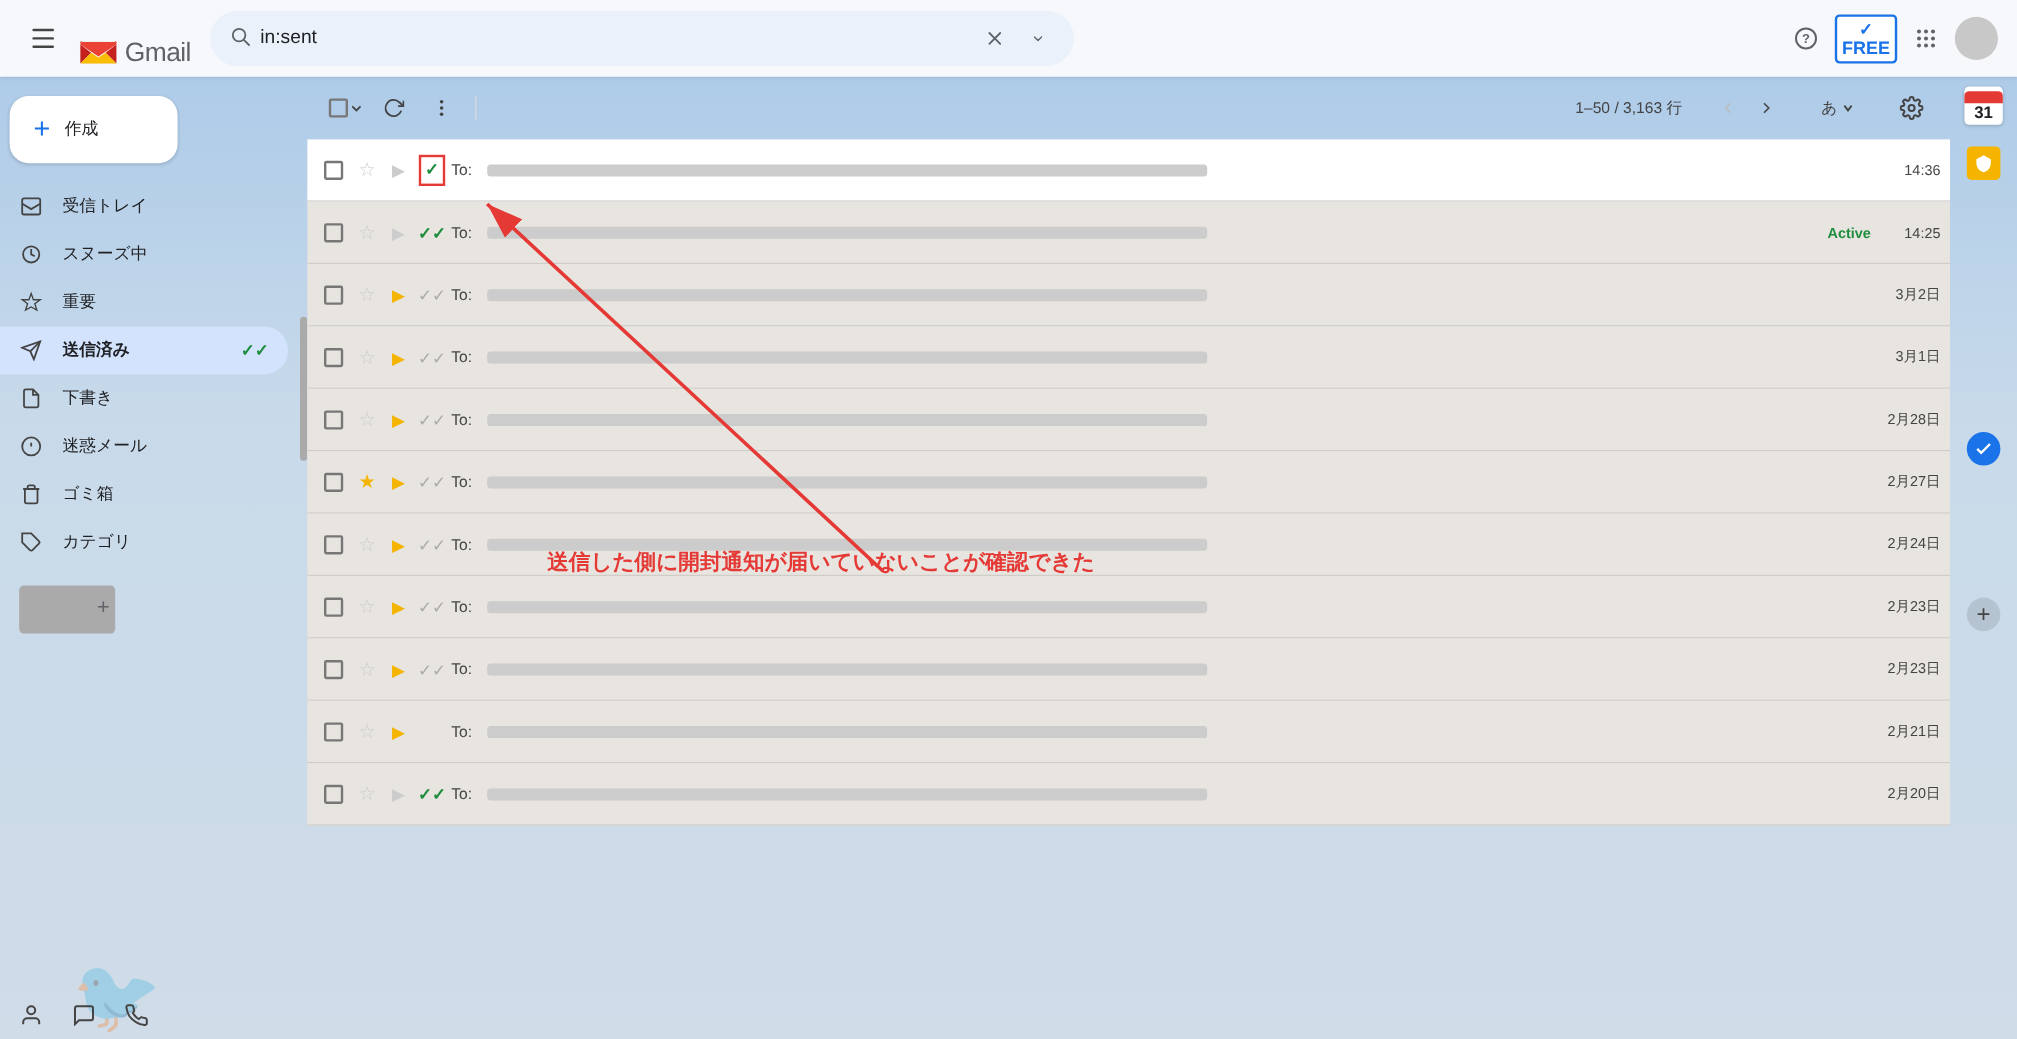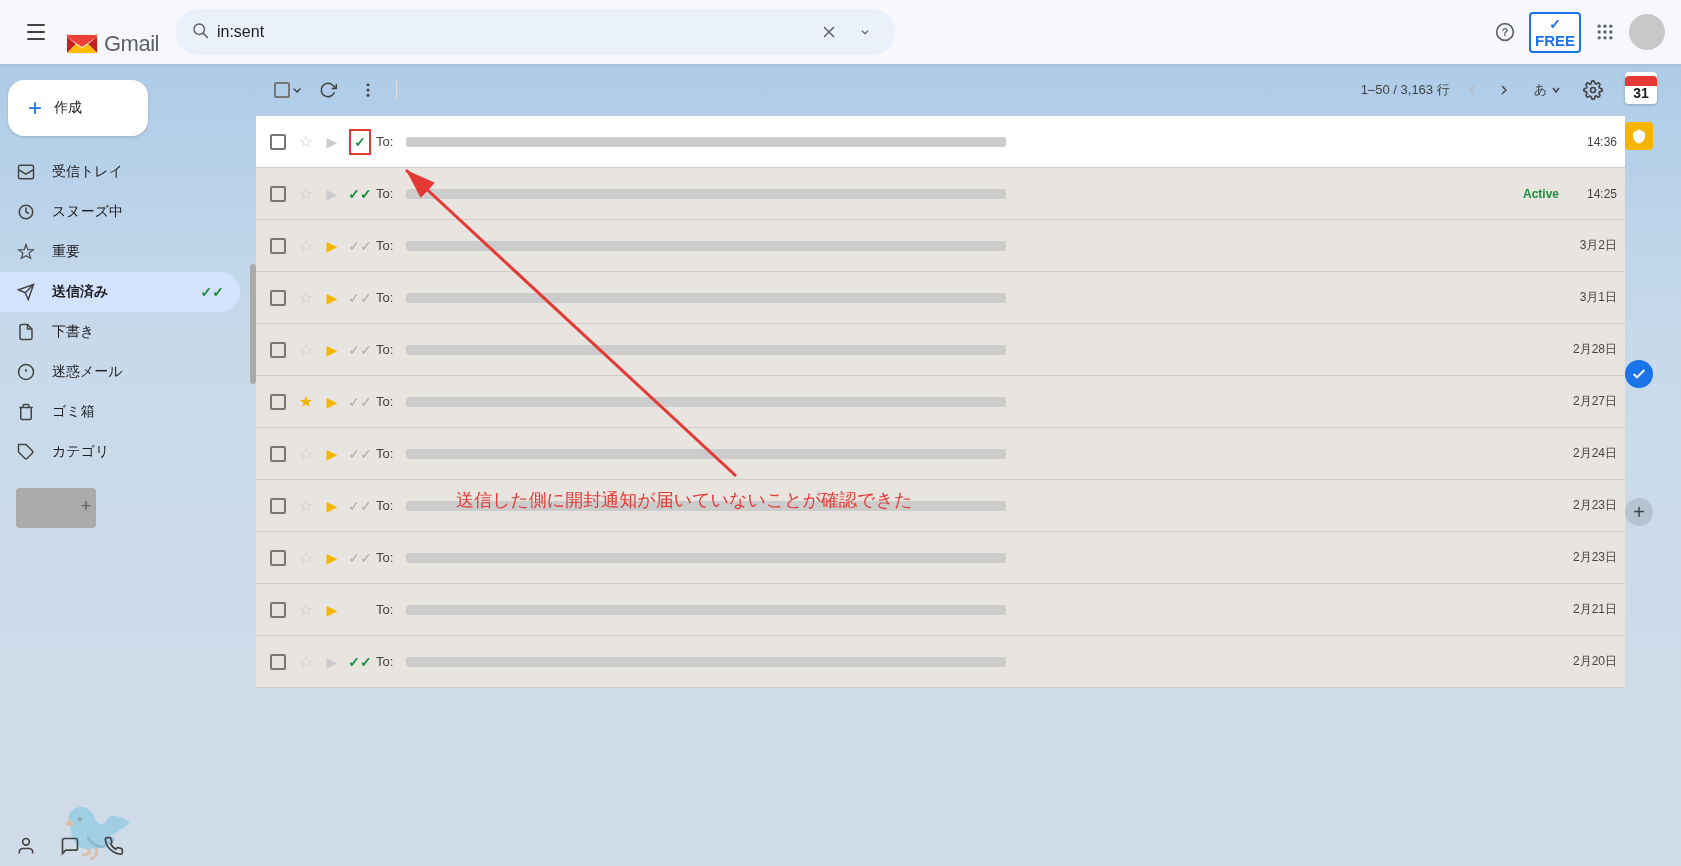--- a/index.html
+++ b/index.html
@@ -204,21 +204,21 @@
     .toolbar-btn {
       width: 32px; height: 32px;
       display: flex; align-items: center; justify-content: center;
       border-radius: 4px; cursor: pointer; color: #444; font-size: 16px;
     }
     .toolbar-separator { width: 1px; height: 20px; background: #ddd; margin: 0 4px; }
 
     .pagination-info {
       margin-left: auto;
       font-size: 13px; color: #444;
-      display: flex; align-items: center; gap: 8px;
+      display: flex; align-items: center; gap: 24px;
     }
     .pagination-nav { display: flex; gap: 4px; }
     .pag-btn {
       width: 28px; height: 28px;
       display: flex; align-items: center; justify-content: center;
       border-radius: 50%; cursor: pointer; color: #444;
     }
     .pag-btn.disabled { color: #bbb; cursor: default; }
     .lang-btn {
       display: flex; align-items: center; gap: 4px;
@@ -264,33 +264,33 @@
 
     .email-meta { display: flex; align-items: center; gap: 8px; flex-shrink: 0; }
     .email-active-badge { color: #1e8e3e; font-size: 12px; font-weight: 600; }
     .email-date { font-size: 12px; color: #444; width: 50px; text-align: right; }
 
     
     .annotation-text {
       position: absolute;
       color: #e53935;
       font-size: 18px;
-      font-weight: normal;
+      font-weight: bold;
       pointer-events: none;
       z-index: 202;
       white-space: nowrap;
-      margin-top: 32px;
     }
 
     
     .right-sidebar {
       width: 56px;
       flex-shrink: 0;
       display: flex;
       flex-direction: column;
+      align-items: center;
       padding: 8px 0;
       gap: 5px;
       background: transparent;
       border-radius: 23px;
     }
 
     
     .cal-badge {
       background: #fff;
       border-radius: 4px;

